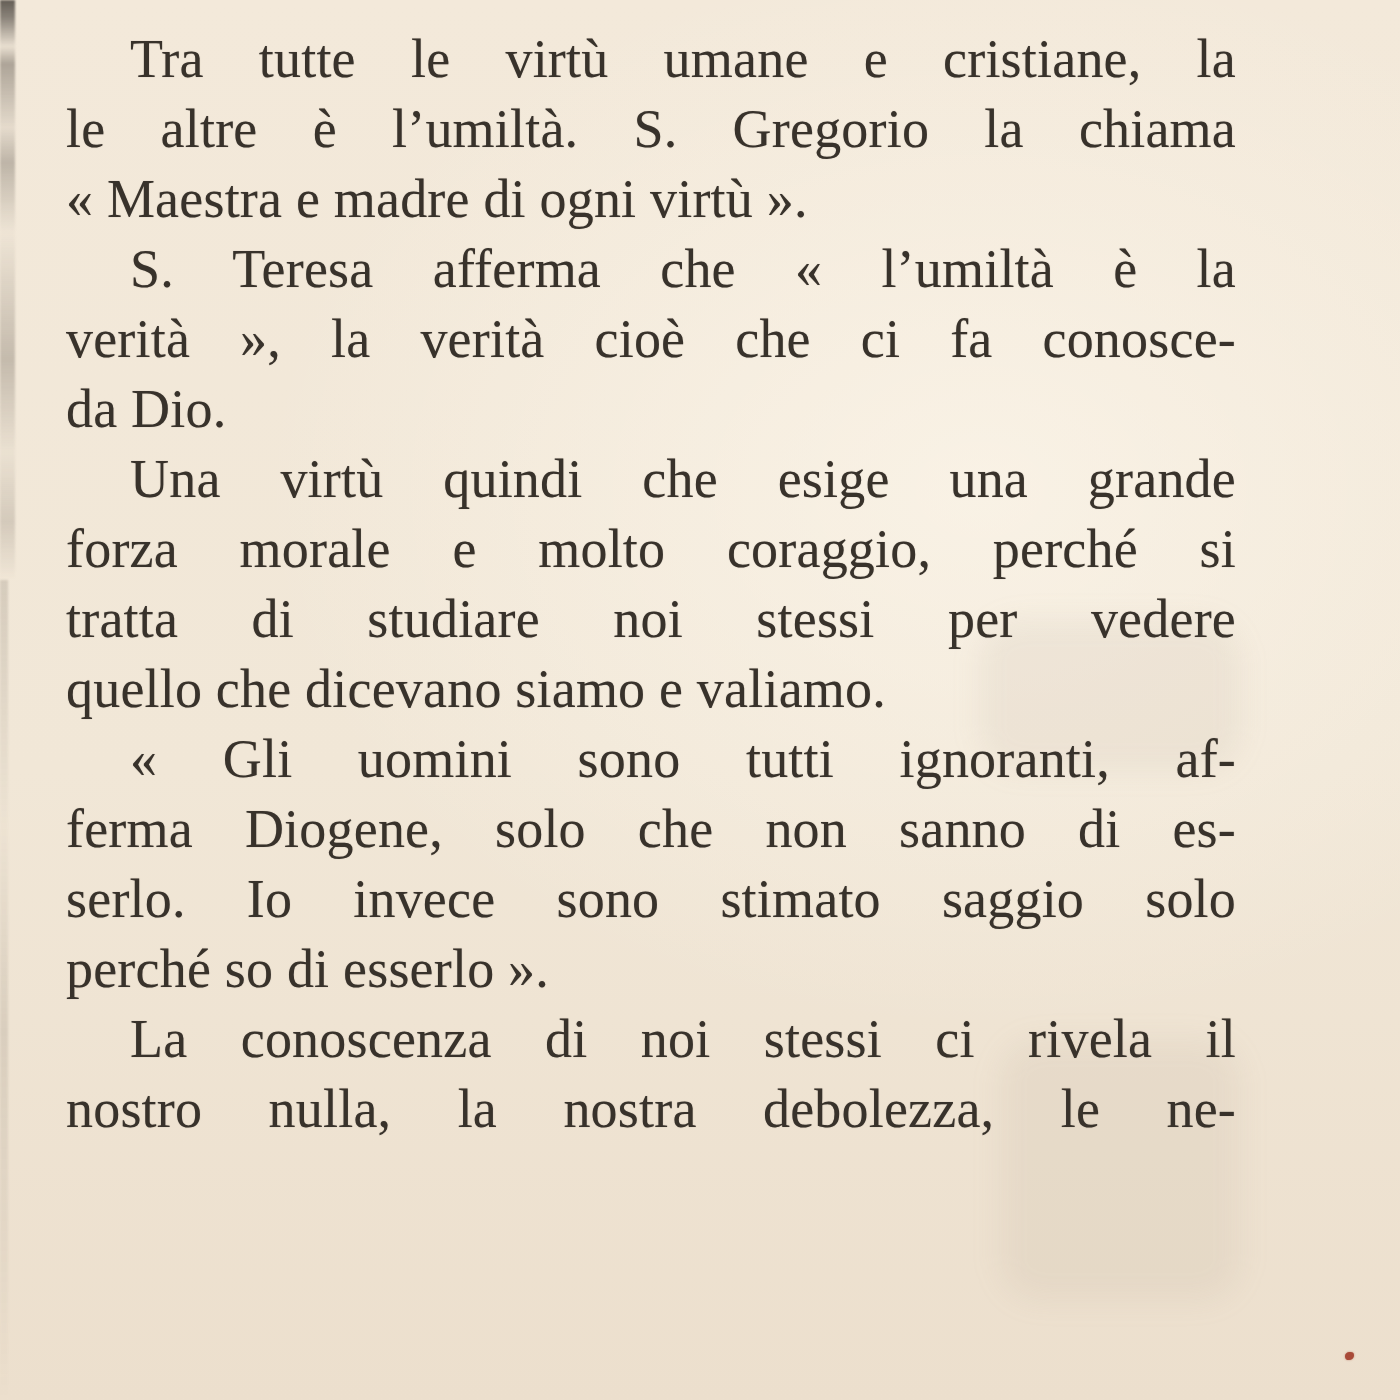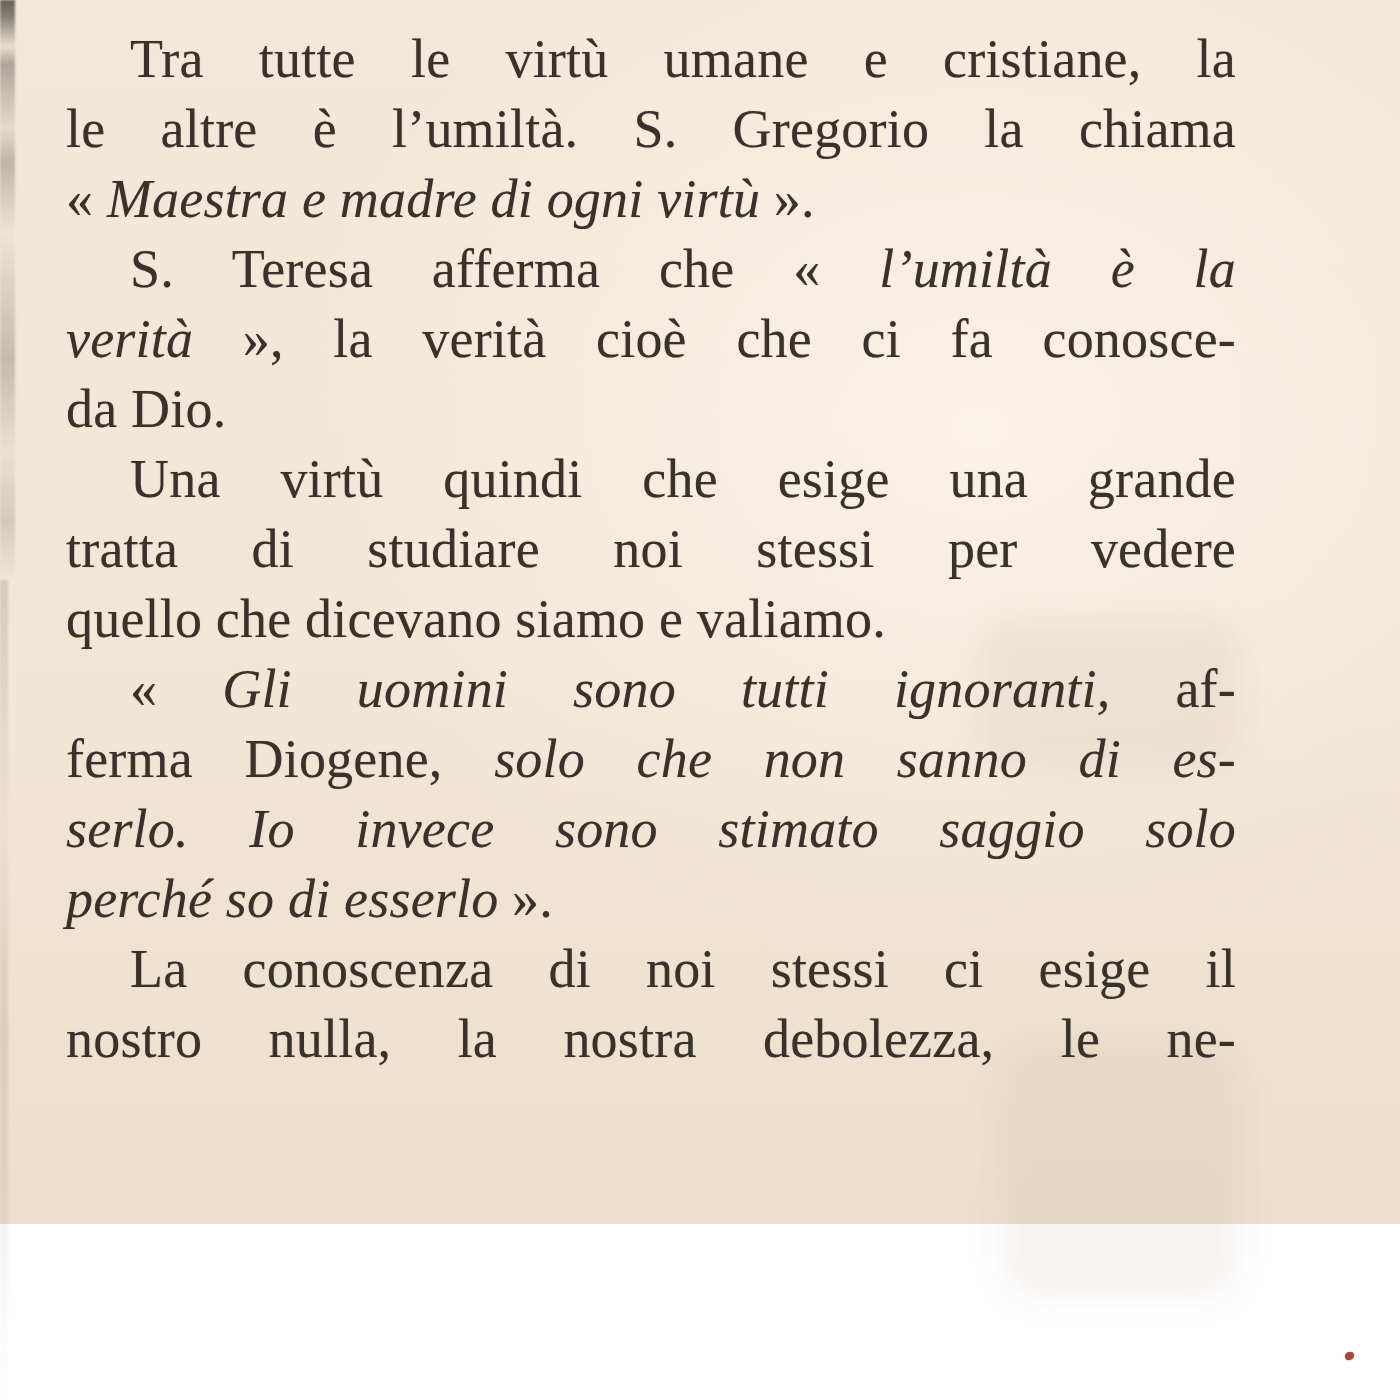--- a/index.html
+++ b/index.html
@@ -5,21 +5,21 @@
   html, body {
     margin: 0;
     padding: 0;
     width: 1400px;
     height: 1400px;
     overflow: hidden;
   }
   .page {
     position: relative;
     width: 1400px;
-    height: 1224px;
+    height: 1400px;
     background:
       radial-gradient(ellipse 1200px 900px at 70% 35%, rgba(255,250,240,0.55) 0%, rgba(255,250,240,0) 60%),
       linear-gradient(180deg, #f3e9da 0%, #f1e7d7 55%, #ecdfcd 100%);
     background-color: #f1e7d7;
     color: #38322b;
     font-family: "Liberation Serif", "DejaVu Serif", serif;
   }
   .textblock {
     position: absolute;
     left: 66px;
@@ -30,21 +30,21 @@
   .line {
     font-size: 54px;
     line-height: 70px;
     text-align: justify;
     text-align-last: justify;
     letter-spacing: 0.2px;
     text-shadow: 0 0 1px rgba(56,50,43,0.35);
   }
   .line.end { text-align-last: left; }
   .line.indent { text-indent: 64px; }
-  [data-segstyle="italic"] { font-style: italic; }
+  [data-segstyle="italic"] { }
 
   
   .edge-artifact {
     position: absolute;
     left: 0; top: 0;
     width: 15px; height: 580px;
     background: linear-gradient(180deg,
       rgba(52,47,42,0.75) 0%, rgba(52,47,42,0.55) 3%, rgba(52,47,42,0.05) 8%,
       rgba(70,62,54,0.40) 11%, rgba(70,62,54,0.08) 22%,
       rgba(70,62,54,0.30) 28%, rgba(70,62,54,0.02) 40%,
@@ -111,20 +111,23 @@
       <div class="line end">
         <span data-segstyle="roman">da Dio.</span>
       </div>
     </div>
 
     <div class="paragraph">
       <div class="line indent">
         <span data-segstyle="roman">Una virtù quindi che esige una grande</span>
       </div>
       <div class="line">
+        <span data-segstyle="roman">forza morale e molto coraggio, perché si</span>
+      </div>
+      <div class="line">
         <span data-segstyle="roman">tratta di studiare noi stessi per vedere</span>
       </div>
       <div class="line end">
         <span data-segstyle="roman">quello che dicevano siamo e valiamo.</span>
       </div>
     </div>
 
 
     <div class="paragraph">
       <div class="line indent">
@@ -136,21 +139,21 @@
       <div class="line">
         <span data-segstyle="italic">serlo. Io invece sono stimato saggio solo</span>
       </div>
       <div class="line end">
         <span data-segstyle="italic">perché so di esserlo</span><span data-segstyle="roman"> ».</span>
       </div>
     </div>
 
     <div class="paragraph">
       <div class="line indent">
-        <span data-segstyle="roman">La conoscenza di noi stessi ci esige il</span>
+        <span data-segstyle="roman">La conoscenza di noi stessi ci rivela il</span>
       </div>
       <div class="line">
         <span data-segstyle="roman">nostro nulla, la nostra debolezza, le ne-</span>
       </div>
     </div>
 
   </div>
 
   <div class="speck"></div>
 </div>

